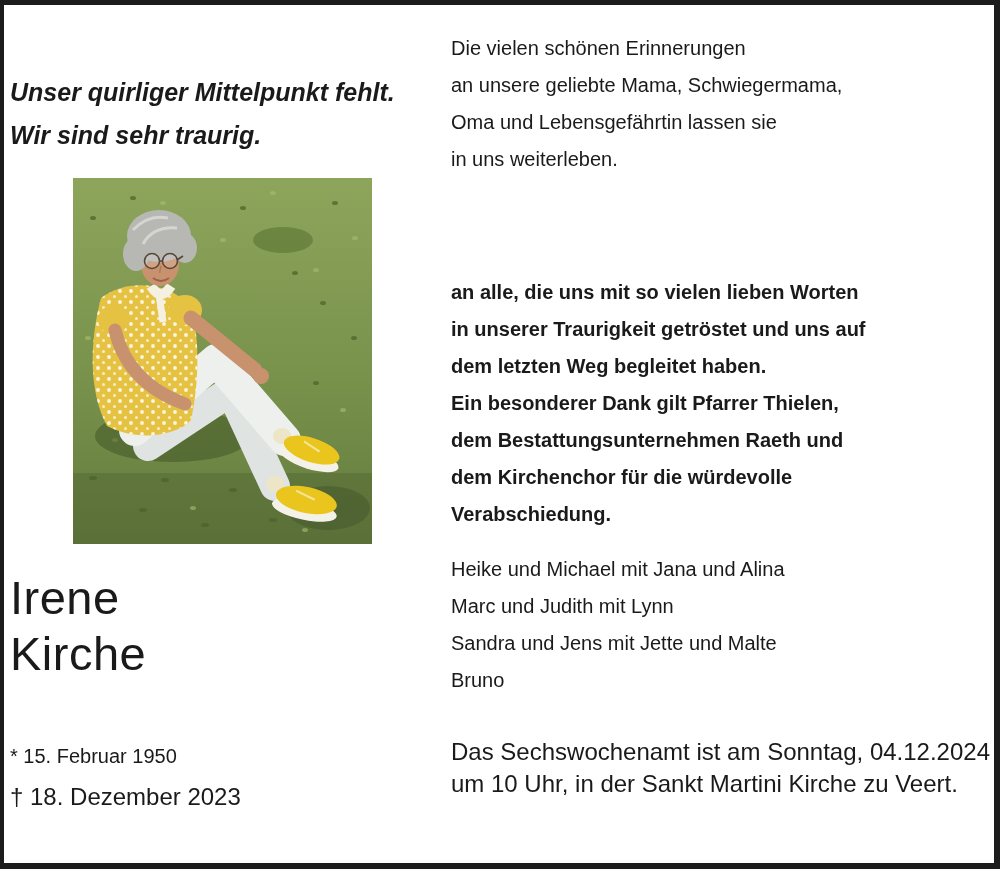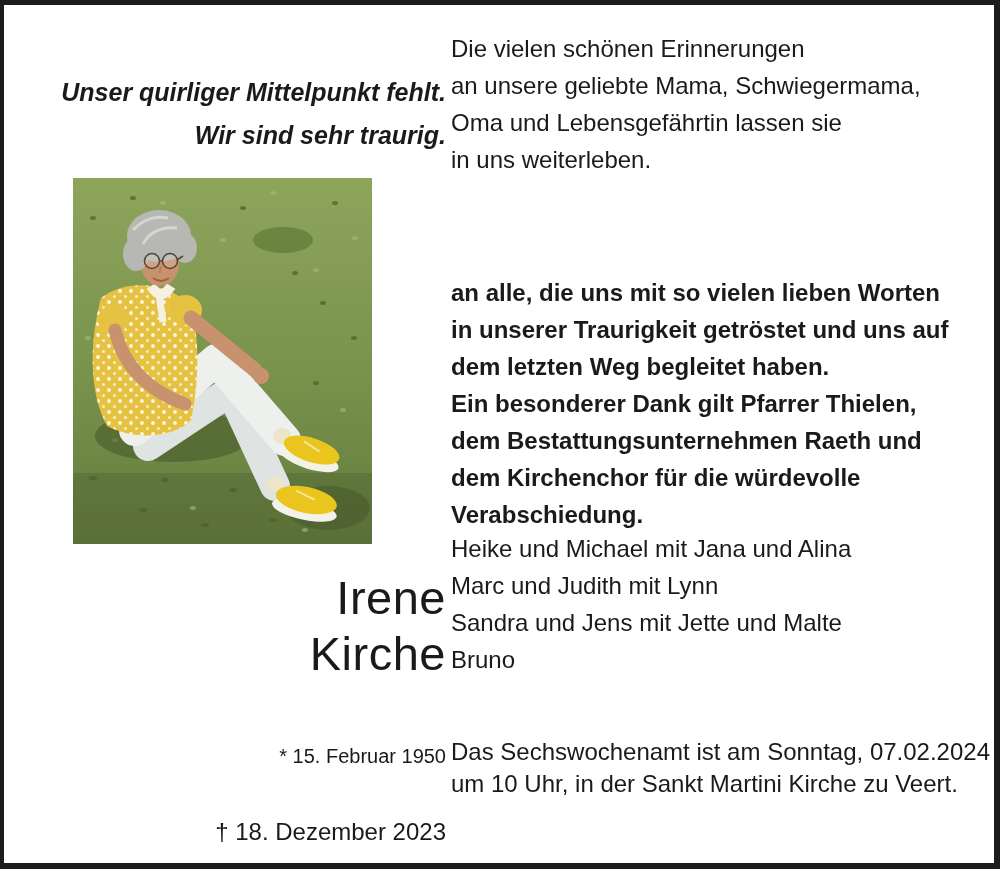--- a/index.html
+++ b/index.html
@@ -15,21 +15,21 @@
     background: #ffffff;
     border-style: solid;
     border-color: #1c1c1c;
     border-width: 5px 6px 6px 4px;
     font-family: "Liberation Sans", sans-serif;
     color: #1a1a1a;
     overflow: hidden;
   }
   .abs { position: absolute; }
   .pre { white-space: pre; }
-  .center { text-align: right; }
+  .center { text-align: left; }
 
   .epigraph {
     left: 6px; top: 66px; width: 436px;
     font-style: italic;
     font-size: 25px;
     line-height: 43px;
     font-weight: 600;
   }
   .photo-frame {
     left: 69px; top: 173px; width: 299px; height: 366px;
@@ -44,32 +44,31 @@
     left: 6px; top: 694px; width: 436px;
     font-size: 25px;
   }
   .birth-date {
     left: 6px; top: 740px; width: 436px;
     font-size: 20px;
   }
   .death-date {
     left: 6px; top: 778px; width: 436px;
     font-size: 24px;
-    margin-top: 35px;
   }
 
   .right-col-text {
     left: 447px;
-    font-size: 24px;
+    font-size: 20px;
     line-height: 37px;
   }
   .memorial-paragraph { top: 25px; }
   .thanks-heading { top: 232px; }
   .thanks-paragraph { top: 269px; font-weight: bold; }
-  .family-names { top: 525px; }
+  .family-names { top: 546px; }
   .service-info {
     left: 447px; top: 731px;
     font-size: 24px;
     line-height: 32px;
   }
 </style>
 </head>
 <body>
 
 <div class="clipping">
@@ -200,16 +199,16 @@
 Ein besonderer Dank gilt Pfarrer Thielen,
 dem Bestattungsunternehmen Raeth und
 dem Kirchenchor für die würdevolle
 Verabschiedung.</div>
 
   <div class="abs right-col-text family-names pre">Heike und Michael mit Jana und Alina
 Marc und Judith mit Lynn
 Sandra und Jens mit Jette und Malte
 Bruno</div>
 
-  <div class="abs service-info pre">Das Sechswochenamt ist am Sonntag, 07.02.2024
+  <div class="abs service-info pre">Das Sechswochenamt ist am Sonntag, 04.12.2024
 um 10 Uhr, in der Sankt Martini Kirche zu Veert.</div>
 
 </div>
 
 </body></html>

